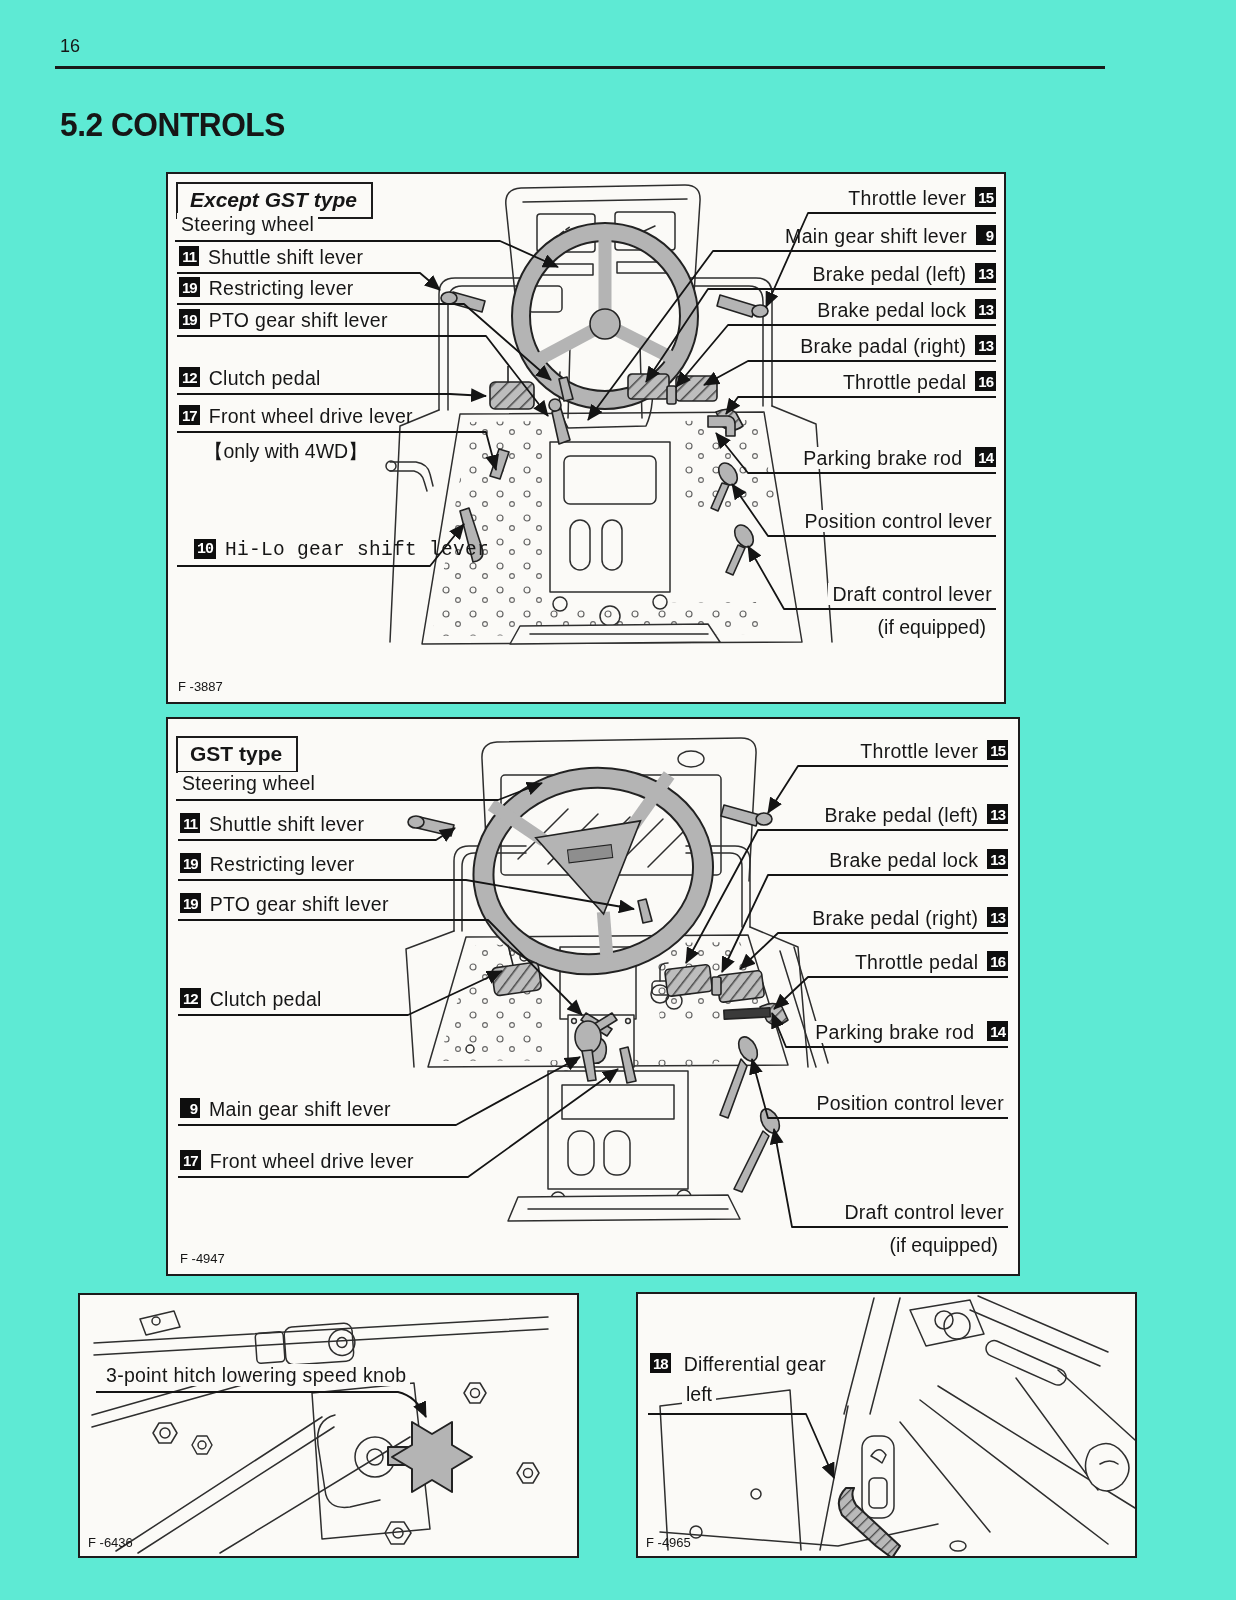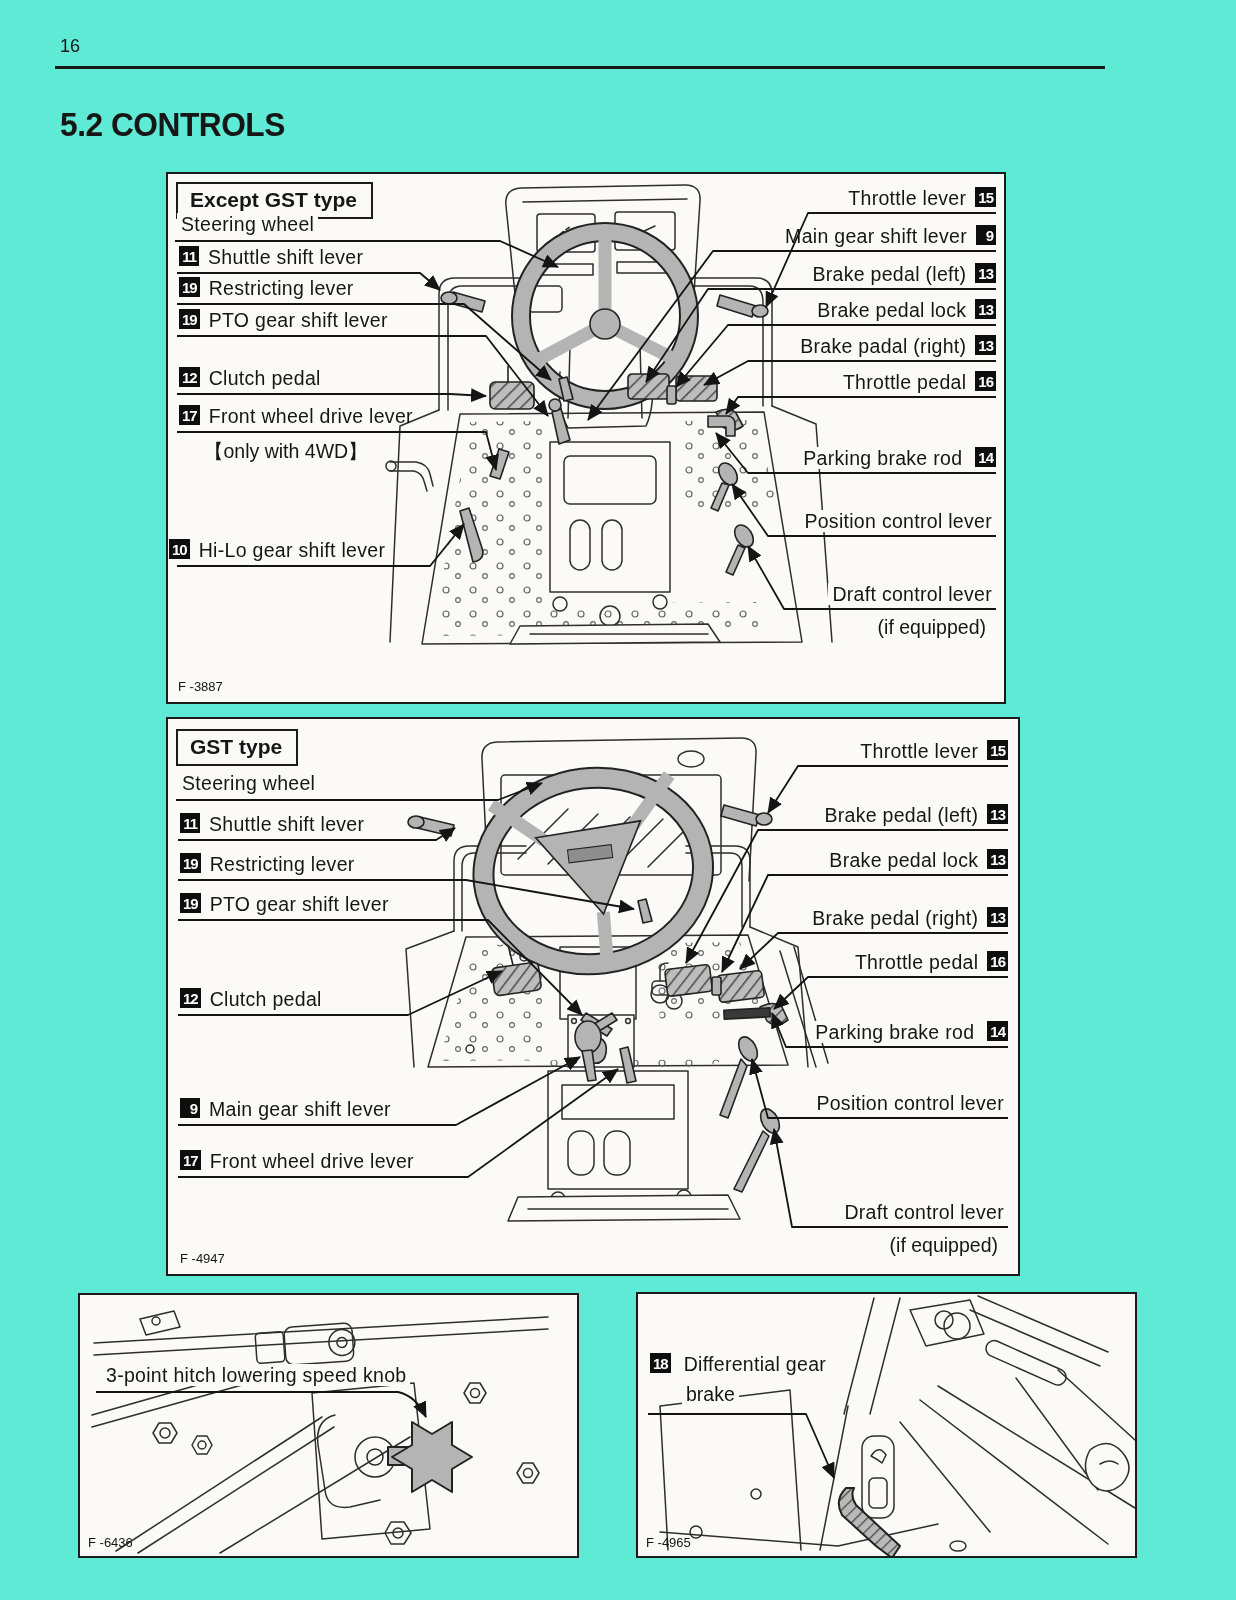--- a/index.html
+++ b/index.html
@@ -127,30 +127,30 @@
         <path d="M828,115 H540 L478,208" marker-end="url(#a1)"></path>
         <path d="M828,151 H560 L508,213" marker-end="url(#a1)"></path>
         <path d="M828,187 H580 L536,211" marker-end="url(#a1)"></path>
         <path d="M828,223 H570 L558,240" marker-end="url(#a1)"></path>
         <path d="M828,299 H580 L548,259" marker-end="url(#a1)"></path>
         <path d="M828,362 H600 L564,310" marker-end="url(#a1)"></path>
         <path d="M828,435 H616 L580,372" marker-end="url(#a1)"></path>
       </g>
     </svg>
 
-    <div class="figtitle" style="left:8px;top:8px;">Except GST type</div>
+    <div class="figtitle" style="left:8px;top:8px;font-style:italic;">Except GST type</div>
 
     <div class="lbl" style="left:9px;top:40px;"><span class="t lblbg">Steering wheel</span></div>
     <div class="lbl" style="left:11px;top:73px;"><span class="badge bl">11</span><span class="t">Shuttle shift lever</span></div>
     <div class="lbl" style="left:11px;top:104px;"><span class="badge bl">19</span><span class="t">Restricting lever</span></div>
     <div class="lbl" style="left:11px;top:136px;"><span class="badge bl">19</span><span class="t">PTO gear shift lever</span></div>
     <div class="lbl" style="left:11px;top:194px;"><span class="badge bl">12</span><span class="t">Clutch pedal</span></div>
     <div class="lbl" style="left:11px;top:232px;"><span class="badge bl">17</span><span class="t">Front wheel drive lever</span></div>
     <div class="note" style="left:36px;top:264px;">【only with 4WD】</div>
-    <div class="lbl" style="left:1px;top:366px;"><span class="badge bl">10</span><span class="t">Hi-Lo gear shift lever</span></div>
+    <div class="lbl" style="left:26px;top:366px;font-family:Liberation Mono, monospace;"><span class="badge bl">10</span><span class="t">Hi-Lo gear shift lever</span></div>
 
     <div class="lbl" style="right:8px;top:14px;"><span class="t">Throttle lever</span><span class="badge br">15</span></div>
     <div class="lbl" style="right:8px;top:52px;"><span class="t">Main gear shift lever</span><span class="badge br">9</span></div>
     <div class="lbl" style="right:8px;top:90px;"><span class="t">Brake pedal (left)</span><span class="badge br">13</span></div>
     <div class="lbl" style="right:8px;top:126px;"><span class="t">Brake pedal lock</span><span class="badge br">13</span></div>
     <div class="lbl" style="right:8px;top:162px;"><span class="t">Brake padal (right)</span><span class="badge br">13</span></div>
     <div class="lbl" style="right:8px;top:198px;"><span class="t">Throttle pedal</span><span class="badge br">16</span></div>
     <div class="lbl" style="right:8px;top:274px;"><span class="t lblbg">Parking brake rod</span><span class="badge br">14</span></div>
     <div class="lbl" style="right:8px;top:337px;"><span class="t lblbg">Position control lever</span></div>
     <div class="lbl" style="right:8px;top:410px;"><span class="t lblbg">Draft control lever</span></div>
@@ -258,21 +258,21 @@
         <path d="M840,111 H590 L518,244" marker-end="url(#a2)"></path>
         <path d="M840,156 H600 L554,253" marker-end="url(#a2)"></path>
         <path d="M840,214 H610 L572,250" marker-end="url(#a2)"></path>
         <path d="M840,258 H640 L606,290" marker-end="url(#a2)"></path>
         <path d="M840,328 H618 L604,294" marker-end="url(#a2)"></path>
         <path d="M840,399 H600 L584,340" marker-end="url(#a2)"></path>
         <path d="M840,508 H624 L606,410" marker-end="url(#a2)"></path>
       </g>
     </svg>
 
-    <div class="figtitle" style="left:8px;top:10px;">GST type</div>
+    <div class="figtitle" style="left:8px;top:17px;">GST type</div>
 
     <div class="lbl" style="left:10px;top:54px;"><span class="t lblbg">Steering wheel</span></div>
     <div class="lbl" style="left:12px;top:95px;"><span class="badge bl">11</span><span class="t">Shuttle shift lever</span></div>
     <div class="lbl" style="left:12px;top:135px;"><span class="badge bl">19</span><span class="t">Restricting lever</span></div>
     <div class="lbl" style="left:12px;top:175px;"><span class="badge bl">19</span><span class="t">PTO gear shift lever</span></div>
     <div class="lbl" style="left:12px;top:270px;"><span class="badge bl">12</span><span class="t">Clutch pedal</span></div>
     <div class="lbl" style="left:12px;top:380px;"><span class="badge bl">9</span><span class="t">Main gear shift lever</span></div>
     <div class="lbl" style="left:12px;top:432px;"><span class="badge bl">17</span><span class="t">Front wheel drive lever</span></div>
 
     <div class="lbl" style="right:10px;top:22px;"><span class="t">Throttle lever</span><span class="badge br">15</span></div>
@@ -369,17 +369,17 @@
         <path d="M22,238 L200,252 M200,252 L300,230"></path>
       </g>
       <g stroke="#222" stroke-width="2" stroke-linejoin="round">
         <path d="M208,194 q-12,12 -4,27 l34,31 16,12 8,-12 -44,-41 q-6,-9 -2,-17 z" fill="url(#hat4)"></path>
       </g>
       <g stroke="#141414" stroke-width="1.8" fill="none" stroke-linejoin="round">
         <path d="M10,120 H168 L196,184" marker-end="url(#a4)"></path>
       </g>
     </svg>
     <div class="lbl" style="left:12px;top:60px;"><span class="badge bl">18</span><span class="t lblbg">Differential gear</span></div>
-    <div class="note" style="left:44px;top:89px;"><span class="lblbg">brake</span></div>
+    <div class="note" style="left:44px;top:89px;"><span class="lblbg">left</span></div>
     <div class="figcap" style="left:8px;bottom:6px;">F -4965</div>
   </div>
 
 </div>
 
 </body></html>

